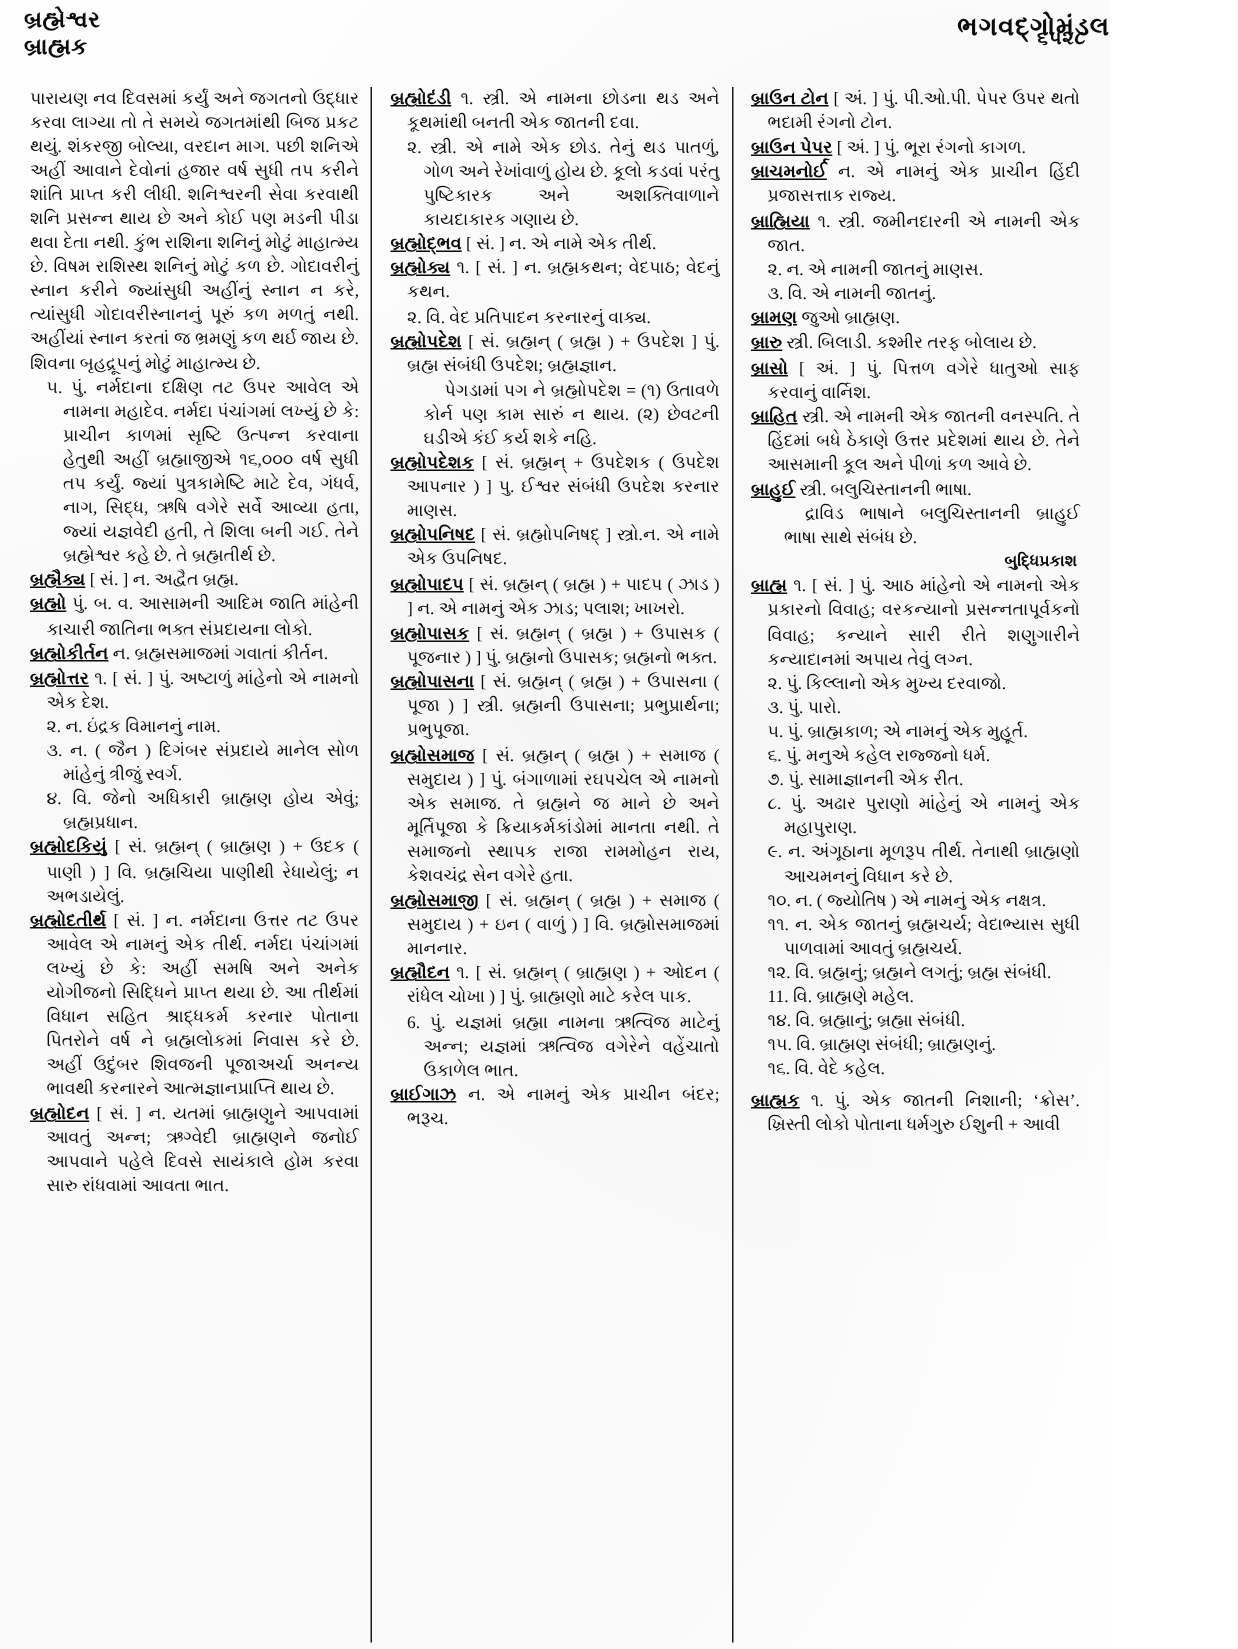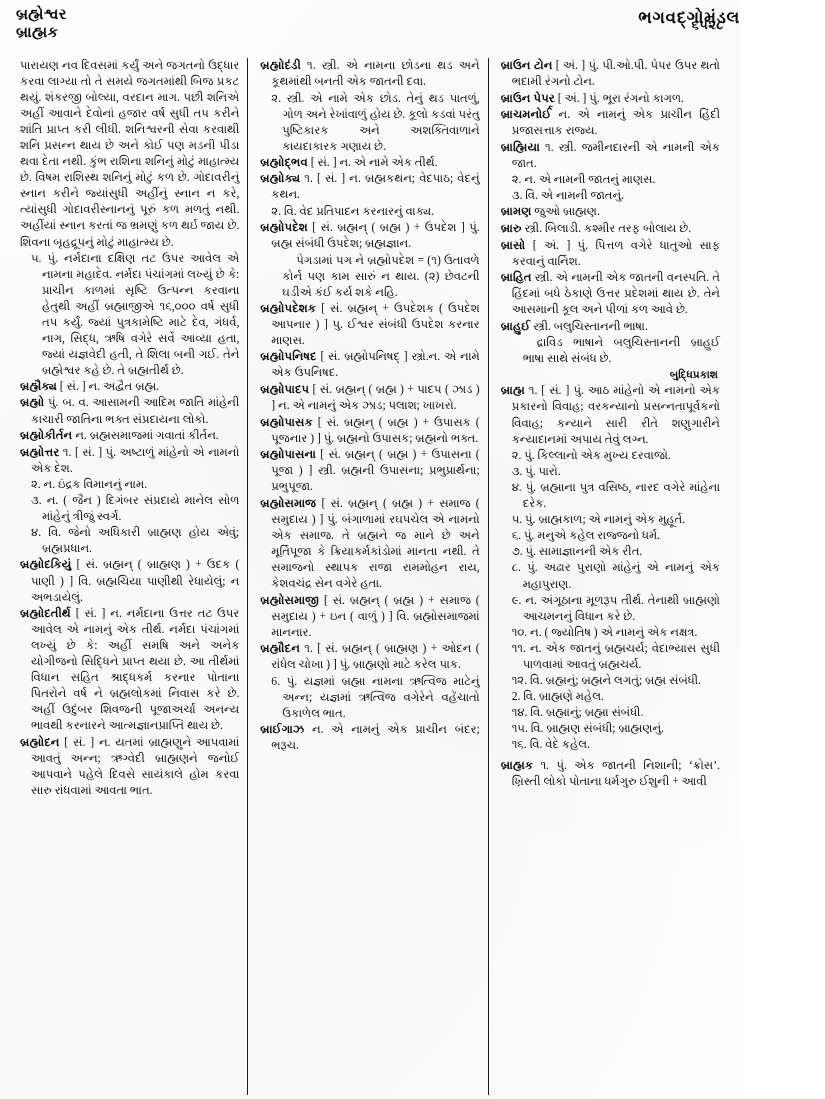--- a/index.html
+++ b/index.html
@@ -97,20 +97,21 @@
     text-indent: 0;
     padding-left: 11px;
     
   }
   .entry > .hw {
     margin-left: -11px;
   }
   .hw {
     font-weight: bold;
     letter-spacing: 0.1px;
+    text-decoration: underline;
   }
   .sense {
     display: block;
     text-align: justify;
     padding-left: 11px;
     text-indent: -11px;
     margin-left: 11px;
   }
   .sense-run {
     display: block;
@@ -200,30 +201,29 @@
           <div class="entry"><span class="hw">બ્રામણ</span><span> જુઓ બ્રાહ્મણ.</span></div>
           <div class="entry"><span class="hw">બ્રારુ</span><span> સ્ત્રી. બિલાડી. કશ્મીર તરફ બોલાય છે.</span></div>
           <div class="entry"><span class="hw">બ્રાસો</span><span> [ અં. ] પું. પિત્તળ વગેરે ધાતુઓ સાફ કરવાનું વાર્નિશ.</span></div>
           <div class="entry"><span class="hw">બ્રાહિત</span><span> સ્ત્રી. એ નામની એક જાતની વનસ્પતિ. તે હિંદમાં બધે ઠેકાણે ઉત્તર પ્રદેશમાં થાય છે. તેને આસમાની કૂલ અને પીળાં કળ આવે છે.</span></div>
           <div class="entry"><span class="hw">બ્રાહુઈ</span><span> સ્ત્રી. બલુચિસ્તાનની ભાષા.</span></div>
           <div class="sense-run">દ્રાવિડ ભાષાને બલુચિસ્તાનની બ્રાહુઈ ભાષા સાથે સંબંધ છે.</div>
           <div class="src bold">બુદ્ધિપ્રકાશ</div>
           <div class="entry"><span class="hw">બ્રાહ્મ</span><span> ૧. [ સં. ] પું. આઠ માંહેનો એ નામનો એક પ્રકારનો વિવાહ; વરકન્યાનો પ્રસન્નતાપૂર્વકનો વિવાહ; કન્યાને સારી રીતે શણુગારીને કન્યાદાનમાં અપાય તેવું લગ્ન.</span></div>
           <div class="sense">૨. પું. કિલ્લાનો એક મુખ્ય દરવાજો.</div>
           <div class="sense">૩. પું. પારો.</div>
-          <div class="sense">૪. પું. બ્રહ્માના પુત્ર વસિષ્ઠ, નારદ વગેરે માંહેના દરેક.</div>
           <div class="sense">૫. પું. બ્રાહ્મકાળ; એ નામનું એક મુહૂર્ત.</div>
           <div class="sense">૬. પું. મનુએ કહેલ રાજ્જનો ધર્મ.</div>
           <div class="sense">૭. પું. સામાજ્ઞાનની એક રીત.</div>
           <div class="sense">૮. પું. અઢાર પુરાણો માંહેનું એ નામનું એક મહાપુરાણ.</div>
           <div class="sense">૯. ન. અંગૂઠાના મૂળરૂપ તીર્થ. તેનાથી બ્રાહ્મણો આચમનનું વિધાન કરે છે.</div>
           <div class="sense">૧૦. ન. ( જ્યોતિષ ) એ નામનું એક નક્ષત્ર.</div>
           <div class="sense">૧૧. ન. એક જાતનું બ્રહ્મચર્ય; વેદાભ્યાસ સુધી પાળવામાં આવતું બ્રહ્મચર્ય.</div>
           <div class="sense">૧૨. વિ. બ્રહ્મનું; બ્રહ્મને લગતું; બ્રહ્મ સંબંધી.</div>
-          <div class="sense">2. વિ. બ્રાહ્મણે મહેલ.</div>
+          <div class="sense">11. વિ. બ્રાહ્મણે મહેલ.</div>
           <div class="sense">૧૪. વિ. બ્રહ્માનું; બ્રહ્મા સંબંધી.</div>
           <div class="sense">૧૫. વિ. બ્રાહ્મણ સંબંધી; બ્રાહ્મણનું.</div>
           <div class="sense">૧૬. વિ. વેદે કહેલ.</div>
           <div class="gap"></div>
           <div class="entry"><span class="hw">બ્રાહ્મક</span><span> ૧. પું. એક જાતની નિશાની; ‘ક્રોસ’. ખ્રિસ્તી લોકો પોતાના ધર્મગુરુ ઈશુની + આવી</span></div>
         </div>
     </div>
   </div>
 
 </div>

